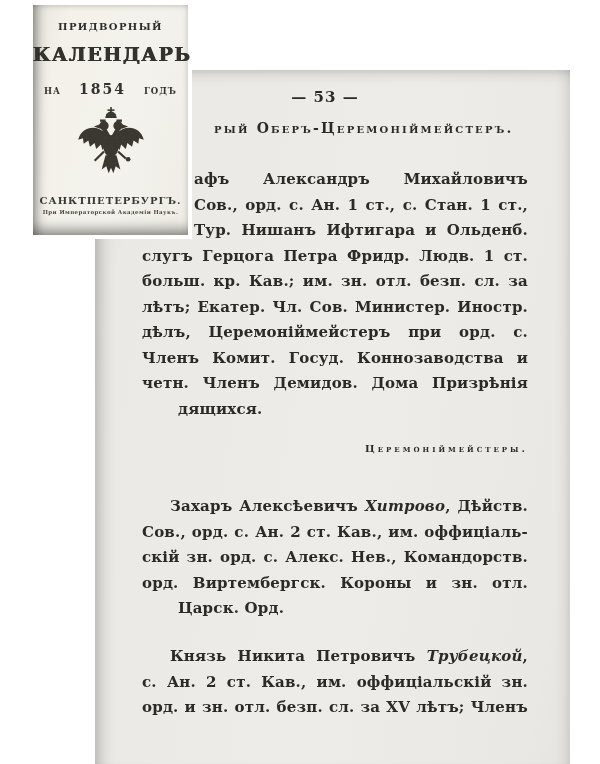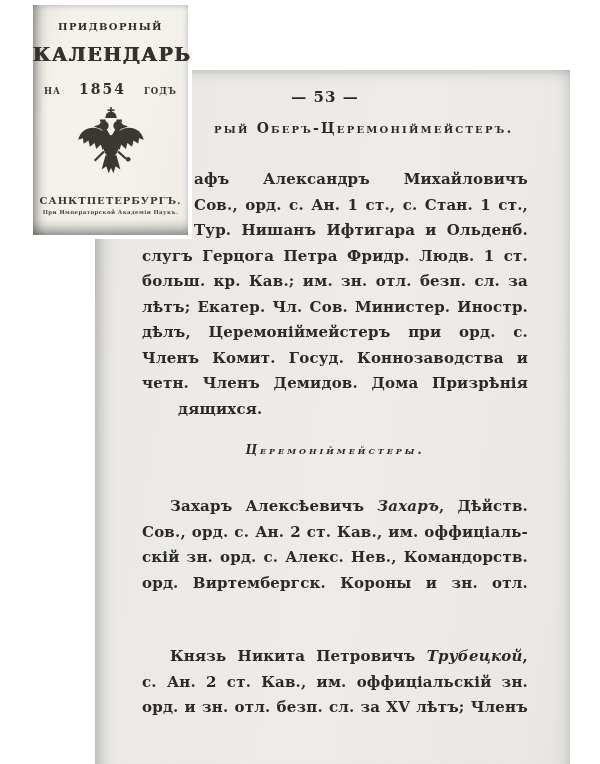--- a/index.html
+++ b/index.html
@@ -29,23 +29,23 @@
     position:absolute;top:18px;left:37px;width:386px;
     text-align:center;font-size:15px;font-weight:bold;letter-spacing:1px;
   }
   .h1{
     position:absolute;top:50px;left:99px;white-space:nowrap;
     font-weight:bold;font-size:14px;letter-spacing:2.2px;
     font-variant:small-caps;
     margin-left:20px;
   }
   .h2{
-    position:absolute;top:373px;left:47px;width:386px;text-align:center;
-    font-weight:bold;font-size:12px;letter-spacing:3px;
-    font-variant:small-caps;white-space:nowrap;font-style:italic;
+    position:absolute;top:373px;left:47px;width:386px;text-align:right;
+    font-weight:bold;font-size:10px;letter-spacing:3px;
+    font-variant:small-caps;white-space:nowrap;
   }
   .para{position:absolute;left:47px;width:386px;font-size:15px;font-weight:bold;}
   #para-1{top:97px;}
   #para-2{top:424px;}
   #para-3{top:574px;}
   .line{
     height:25.5px;line-height:25.5px;width:386px;overflow:hidden;
     text-align:justify;text-align-last:justify;letter-spacing:.2px;
   }
   .line.clipped{margin-left:52px;width:334px;}
@@ -105,24 +105,25 @@
         <div class="line full"><span class="">слугъ Герцога Петра Фридр. Людв. 1 ст.</span></div>
         <div class="line full"><span class="">больш. кр. Кав.; им. зн. отл. безп. сл. за XXV</span></div>
         <div class="line full"><span class="">лѣтъ; Екатер. Чл. Сов. Министер. Иностр.</span></div>
         <div class="line full"><span class="">дѣлъ, Церемоніймейстеръ при орд. с. Екатер.,</span></div>
         <div class="line full"><span class="">Членъ Комит. Госуд. Коннозаводства и По-</span></div>
         <div class="line full"><span class="">четн. Членъ Демидов. Дома Призрѣнія Тру-</span></div>
         <div class="line last"><span class="">дящихся.</span></div>
       </div>
     <div class="h2">Церемоніймейстеры.</div>
     <div class="para" id="para-2">
-        <div class="line indent"><span class="">Захаръ Алексѣевичъ </span><span class="it ">Захаръ</span><span class="">, Дѣйств. Ст.</span></div>
+        <div class="line indent"><span class="">Захаръ Алексѣевичъ </span><span class="it ">Хитрово</span><span class="">, Дѣйств. Ст.</span></div>
         <div class="line full"><span class="">Сов., орд. с. Ан. 2 ст. Кав., им. оффиціаль-</span></div>
         <div class="line full"><span class="">скій зн. орд. с. Алекс. Нев., Командорств. зн.</span></div>
         <div class="line full"><span class="">орд. Виртембергск. Короны и зн. отл. безп.</span></div>
+        <div class="line last"><span class="">Царск. Орд.</span></div>
       </div>
     <div class="para" id="para-3">
         <div class="line indent"><span class="">Князь Никита Петровичъ </span><span class="it ">Трубецкой</span><span class="">, орд.</span></div>
         <div class="line full"><span class="">с. Ан. 2 ст. Кав., им. оффиціальскій зн. сего</span></div>
         <div class="line full"><span class="">орд. и зн. отл. безп. сл. за XV лѣтъ; Членъ</span></div>
       </div>
   </div>
 
   <div id="cover-photo">
     <div class="cov-title-top">ПРИДВОРНЫЙ</div>

